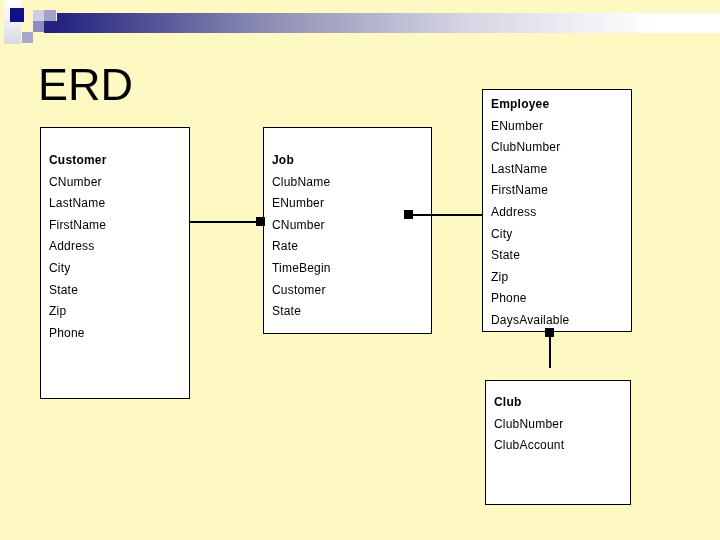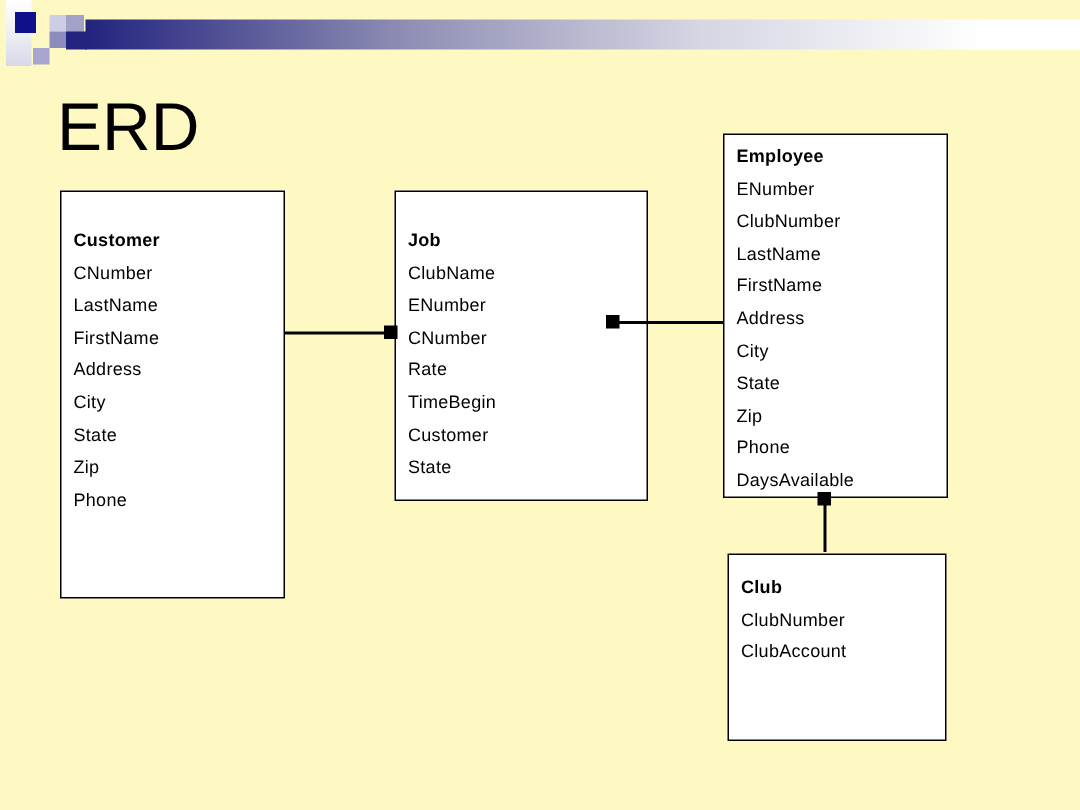--- a/index.html
+++ b/index.html
@@ -27,21 +27,21 @@
 
   .entity {
     position:absolute; box-sizing:border-box; background:#fff;
     border:1.5px solid #000; font-size:12px; line-height:21.6px;
     padding:22px 0 0 8px; letter-spacing:0.2px;
   }
   .entity-name { font-weight:bold; }
   .entity-customer { left:40px;  top:127px; width:150px; height:272px; }
   .entity-job      { left:263px; top:127px; width:169px; height:207px; }
   .entity-employee { left:482px; top:89px;  width:150px; height:243px; padding-top:4px; }
-  .entity-club     { left:485px; top:369px; width:146px; height:125px; padding-top:11px; }
+  .entity-club     { left:485px; top:380px; width:146px; height:125px; padding-top:11px; }
 
   .conn { position:absolute; background:#000; }
   .conn-customer-job  { left:190px; top:221px; width:73px; height:1.6px; }
   .conn-job-employee  { left:410px; top:214px; width:72px; height:1.6px; }
   .conn-employee-club { left:549px; top:332px; width:1.6px; height:36px; }
   .conn-anchor { position:absolute; width:9px; height:9px; background:#000; }
   .anchor-cj { left:256px; top:217px; }
   .anchor-je { left:404px; top:210px; }
   .anchor-ec { left:545px; top:328px; }
 </style>

